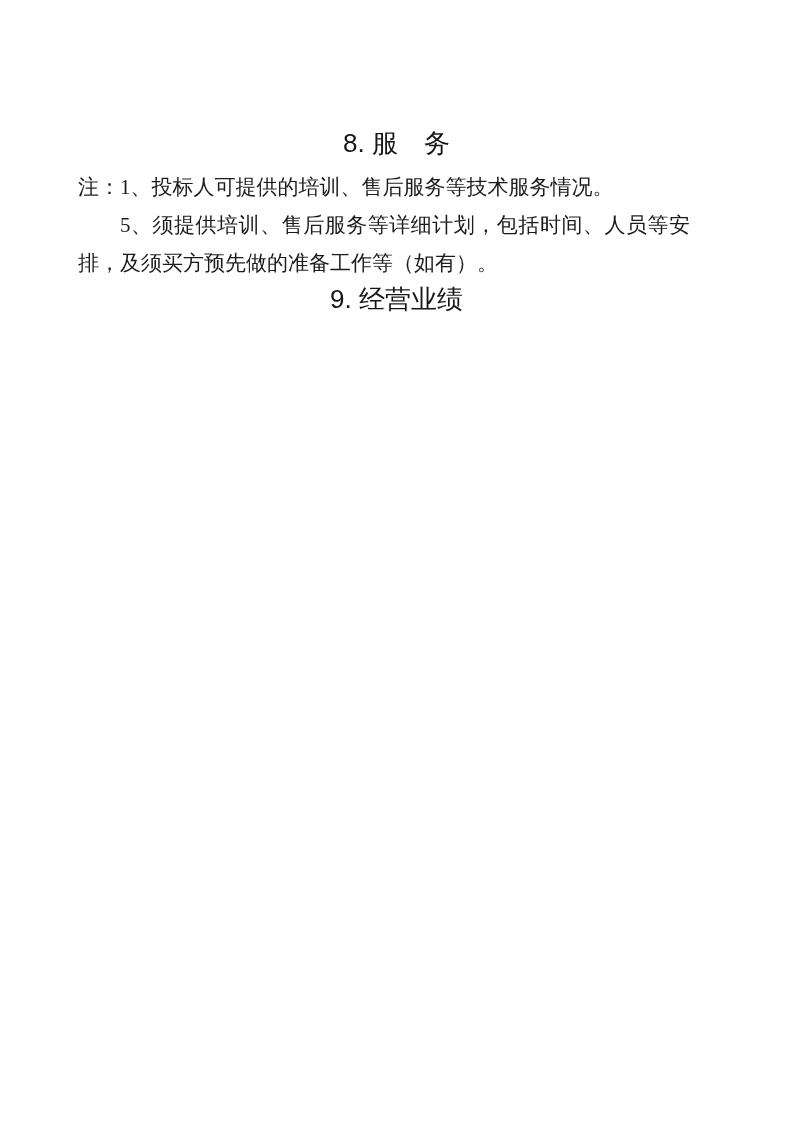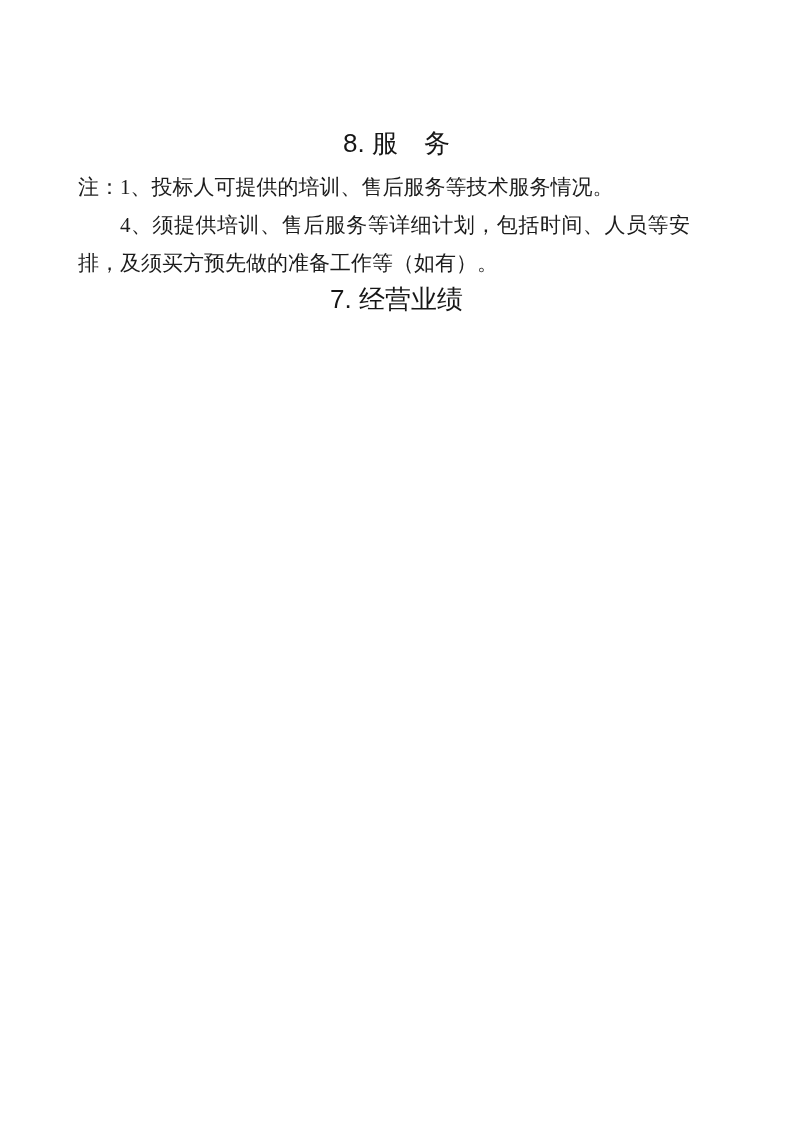--- a/index.html
+++ b/index.html
@@ -64,20 +64,20 @@
 </head>
 <body>
 
 <div class="page">
   <div class="content">
 
     <h1 class="heading heading-service">8. 服　务</h1>
 
     <p class="para">注：1、投标人可提供的培训、售后服务等技术服务情况。</p>
 
-    <p class="para para-indent">4、须提供培训、售后服务等详细计划，包括时间、人员等安排，及须买方预先做的准备工作等（如有）。</p>
+    <p class="para para-indent">5、须提供培训、售后服务等详细计划，包括时间、人员等安排，及须买方预先做的准备工作等（如有）。</p>
 
-    <h1 class="heading heading-performance">7. 经营业绩</h1>
+    <h1 class="heading heading-performance">9. 经营业绩</h1>
 
   </div>
 
   <div class="page-footer">29</div>
 </div>
 
 </body></html>

